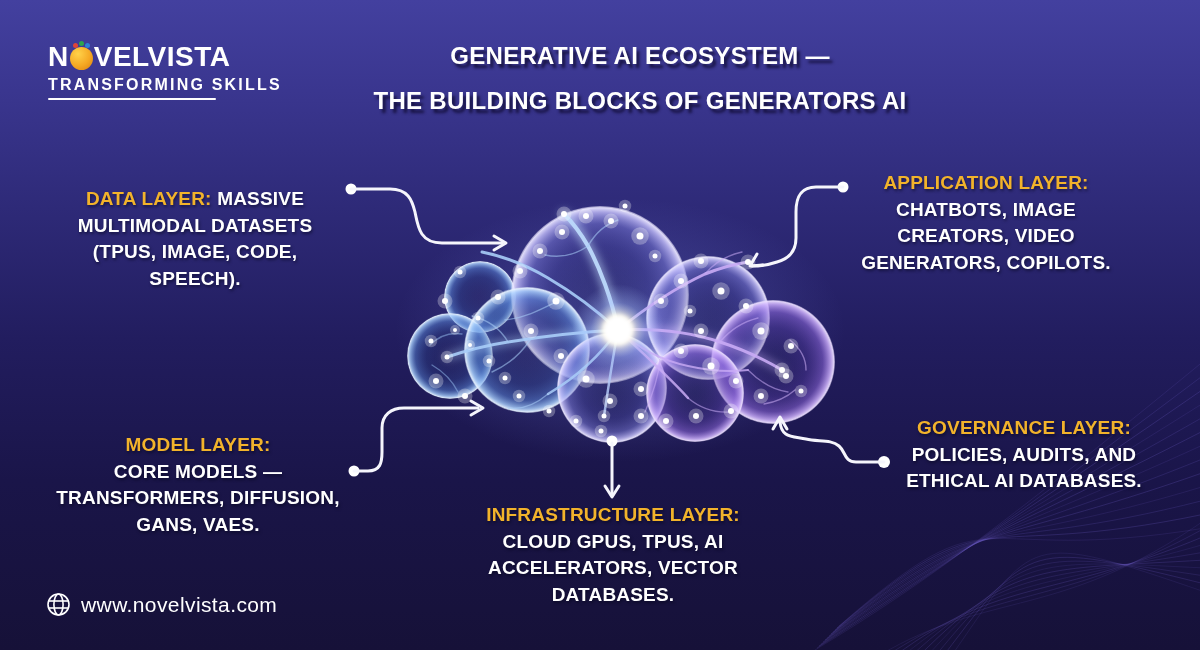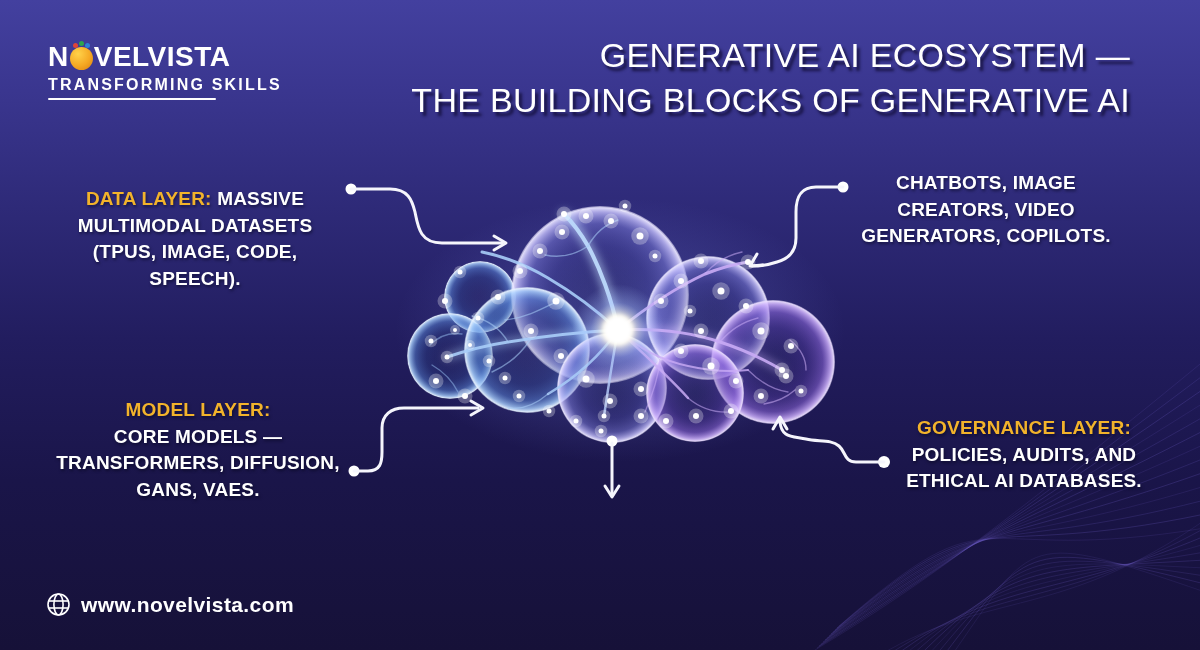--- a/index.html
+++ b/index.html
@@ -17,38 +17,38 @@
   .logo-o { width:23px; height:23px; border-radius:50%; margin:2px 1px 0 1px; position:relative; display:inline-block;
     background:radial-gradient(circle at 35% 30%, #ffd24a 0%, #f5a823 55%, #d97f10 100%); }
   .logo-dot { position:absolute; width:5px; height:5px; border-radius:50%; }
   .logo-dot.red   { background:#e04438; top:-4px; left:3px; }
   .logo-dot.green { background:#2ea44f; top:-6px; left:9px; }
   .logo-dot.blue  { background:#2f7fd6; top:-4px; left:15px; }
   .logo-tagline { font-size:16px; font-weight:700; letter-spacing:2.2px; margin-top:4px; color:#fff; }
   .logo-rule { height:2px; width:168px; background:#fff; margin-top:4px; border-radius:1px; }
 
   
-  #title { position:absolute; left:150px; top:33px; width:980px; text-align:right;
-    color:#fff; font-size:34px; font-weight:400; line-height:45px; letter-spacing:.3px;
+  #title { position:absolute; left:150px; top:33px; width:980px; text-align:center;
+    color:#fff; font-size:24px; font-weight:700; line-height:45px; letter-spacing:.3px;
     text-shadow:3px 4px 3px rgba(20,16,60,.9); }
 
   
   .callout { position:absolute; text-align:center; color:#fff; font-size:19px; font-weight:700;
     line-height:26.5px; letter-spacing:.2px; text-shadow:1px 2px 3px rgba(5,5,25,.55); }
   .callout .h { color:#f2b32b; }
   .callout.stacked .h { display:block; }
   #callout-data           { left:57px;  top:186px; width:276px; }
   #callout-application    { left:848px; top:170px; width:276px; }
-  #callout-model          { left:45px;  top:397px; width:306px; }
+  #callout-model          { left:45px;  top:432px; width:306px; }
   #callout-infrastructure { left:469px; top:502px; width:288px; }
   #callout-governance     { left:884px; top:415px; width:280px; }
 
   
   #footer { position:absolute; left:46px; top:592px; display:flex; align-items:center; gap:10px; color:#fff; }
-  #footer .url { font-size:21px; font-weight:700; letter-spacing:.4px; }
+  #footer .url { font-size:21px; font-weight:400; letter-spacing:.4px; }
 </style>
 </head>
 <body>
 
 <div id="canvas">
 
   <svg id="scene" width="1200" height="650" viewBox="0 0 1200 650" aria-hidden="true">
     <defs>
       <radialGradient id="cloudHalo">
         <stop offset="0%" stop-color="rgba(140,160,255,0.30)"></stop>
@@ -313,37 +313,42 @@
           <span class="logo-dot blue"></span>
         </span>
         <span>VELVISTA</span>
     </div>
     <div class="logo-tagline">TRANSFORMING SKILLS</div>
     <div class="logo-rule"></div>
   </div>
 
   <div id="title">
     <div>GENERATIVE AI ECOSYSTEM —</div>
-    <div>THE BUILDING BLOCKS OF GENERATIVE AI</div>
+    <div>THE BUILDING BLOCKS OF GENERATORS AI</div>
   </div>
 
   <div id="callout-data" class="callout">
     <span class="h">DATA LAYER:</span>
     <span>MASSIVE MULTIMODAL DATASETS (TPUS, IMAGE, CODE, SPEECH).</span>
   </div>
 
   <div id="callout-application" class="callout stacked">
+    <span class="h">APPLICATION LAYER:</span>
     <span>CHATBOTS, IMAGE CREATORS, VIDEO GENERATORS, COPILOTS.</span>
   </div>
 
   <div id="callout-model" class="callout stacked">
     <span class="h">MODEL LAYER:</span>
     <span>CORE MODELS — TRANSFORMERS, DIFFUSION, GANS, VAES.</span>
   </div>
 
+  <div id="callout-infrastructure" class="callout stacked">
+    <span class="h">INFRASTRUCTURE LAYER:</span>
+    <span>CLOUD GPUS, TPUS, AI ACCELERATORS, VECTOR DATABASES.</span>
+  </div>
 
   <div id="callout-governance" class="callout stacked">
     <span class="h">GOVERNANCE LAYER:</span>
     <span>POLICIES, AUDITS, AND ETHICAL AI DATABASES.</span>
   </div>
 
   <div id="footer">
     <svg width="25" height="25" viewBox="0 0 25 25" aria-hidden="true">
       <g fill="none" stroke="#fff" stroke-width="1.6">
         <circle cx="12.5" cy="12.5" r="10.5"></circle>

